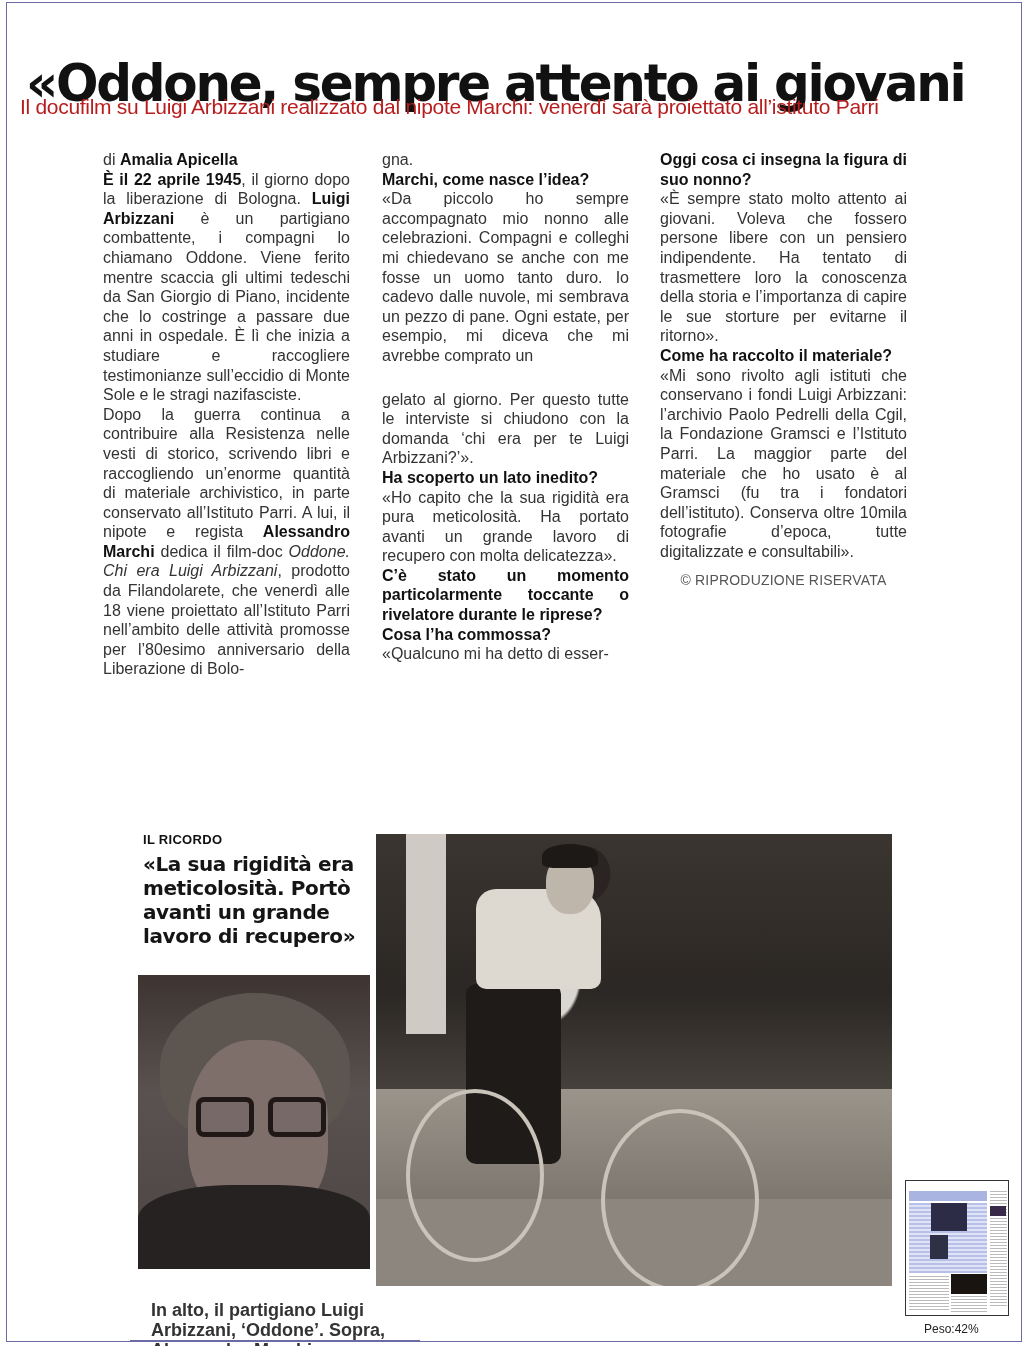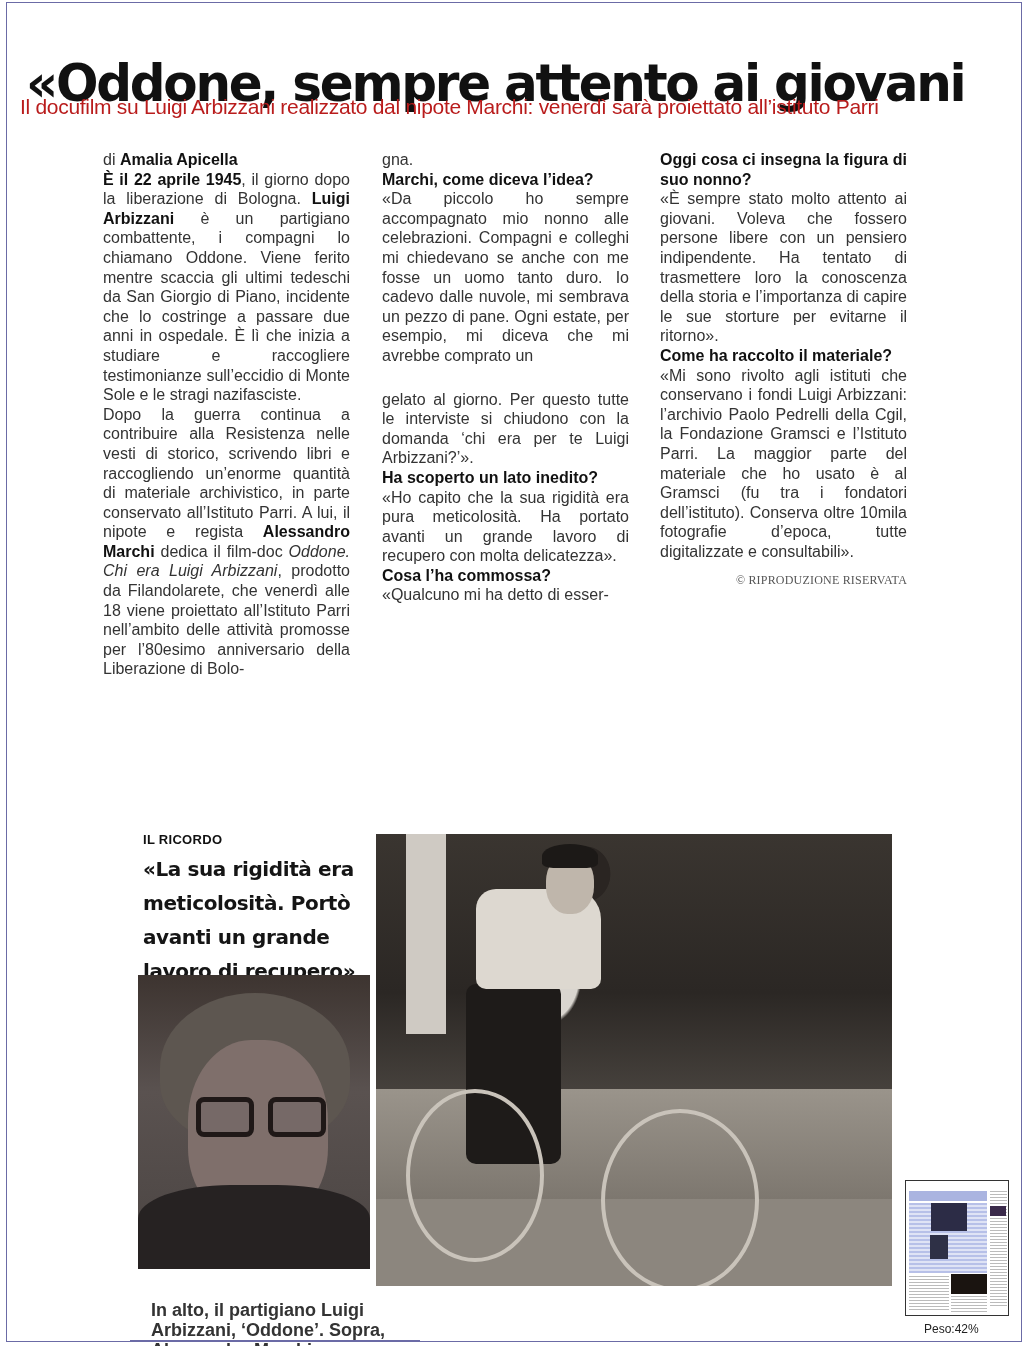--- a/index.html
+++ b/index.html
@@ -28,28 +28,28 @@
     hyphens: none;
   }
   .col p { margin: 0; }
   .col .q { font-weight: bold; color: #111; margin: 0; }
   .col b { color: #111; }
   .col1 { left: 103px; }
   .col2 { left: 382px; }
   .col3 { left: 660px; }
   .col2 .gap { height: 24px; }
   .copyright {
-    font-size: 12px; text-align: right; color: #555; margin-top: 10px; letter-spacing: 0.2px; font-family: Liberation Serif, serif;
+    font-size: 14px; text-align: center; color: #555; margin-top: 10px; letter-spacing: 0.2px;
   }
   .ricordo {
     position: absolute; left: 143px; top: 832px; width: 230px;
   }
   .ricordo .kicker { font-size: 13px; font-weight: bold; color: #111; letter-spacing: 0.3px; }
   .ricordo .quote {
-    font-family: "DejaVu Sans", sans-serif; font-weight: bold; font-size: 20px; line-height: 34px;
+    font-family: "DejaVu Sans", sans-serif; font-weight: bold; font-size: 20px; line-height: 24px;
     color: #151515; margin-top: 5px; letter-spacing: -0.4px;
   }
   .photo {
     position: absolute; overflow: hidden;
   }
   .photo-bike {
     left: 376px; top: 834px; width: 516px; height: 452px;
     background:
       radial-gradient(ellipse 40px 45px at 210px 40px, #2a2522 60%, transparent 62%),
       radial-gradient(ellipse 60px 85px at 170px 140px, #d9d5cf 55%, transparent 60%),
@@ -113,26 +113,27 @@
   <p>
     <span>di</span>
     <b>Amalia Apicella</b>
   </p>
   <p><b>È il 22 aprile 1945</b><span>, il giorno dopo la liberazione di Bologna.</span> <b>Luigi Arbizzani</b><span> è un partigiano combattente, i compagni lo chiamano Oddone. Viene ferito mentre scaccia gli ultimi tedeschi da San Giorgio di Piano, incidente che lo costringe a passare due anni in ospedale. È lì che inizia a studiare e raccogliere testimonianze sull’eccidio di Monte Sole e le stragi nazifasciste.</span></p>
   <p><span>Dopo la guerra continua a contribuire alla Resistenza nelle vesti di storico, scrivendo libri e raccogliendo un’enorme quantità di materiale archivistico, in parte conservato all’Istituto Parri. A lui, il nipote e regista </span><b>Alessandro Marchi</b><span> dedica il film-doc </span><i>Oddone. Chi era Luigi Arbizzani</i><span>, prodotto da Filandolarete, che venerdì alle 18 viene proiettato all’Istituto Parri nell’ambito delle attività promosse per l’80esimo anniversario della Liberazione di Bolo-</span></p>
 </div>
 
 <div class="col col2">
   <p>gna.</p>
-  <p class="q">Marchi, come diceva l’idea?</p>
+  <p class="q">Marchi, come nasce l’idea?</p>
   <p>«Da piccolo ho sempre accompagnato mio nonno alle celebrazioni. Compagni e colleghi mi chiedevano se anche con me fosse un uomo tanto duro. Io cadevo dalle nuvole, mi sembrava un pezzo di pane. Ogni estate, per esempio, mi diceva che mi avrebbe comprato un</p>
   <div class="gap"></div>
   <p>gelato al giorno. Per questo tutte le interviste si chiudono con la domanda ‘chi era per te Luigi Arbizzani?’».</p>
   <p class="q">Ha scoperto un lato inedito?</p>
   <p>«Ho capito che la sua rigidità era pura meticolosità. Ha portato avanti un grande lavoro di recupero con molta delicatezza».</p>
+  <p class="q">C’è stato un momento particolarmente toccante o rivelatore durante le riprese?</p>
   <p class="q">Cosa l’ha commossa?</p>
   <p>«Qualcuno mi ha detto di esser-</p>
 </div>
 
 <div class="col col3">
   <p class="q">Oggi cosa ci insegna la figura di suo nonno?</p>
   <p>«È sempre stato molto attento ai giovani. Voleva che fossero persone libere con un pensiero indipendente. Ha tentato di trasmettere loro la conoscenza della storia e l’importanza di capire le sue storture per evitarne il ritorno».</p>
   <p class="q">Come ha raccolto il materiale?</p>
   <p>«Mi sono rivolto agli istituti che conservano i fondi Luigi Arbizzani: l’archivio Paolo Pedrelli della Cgil, la Fondazione Gramsci e l’Istituto Parri. La maggior parte del materiale che ho usato è al Gramsci (fu tra i fondatori dell’istituto). Conserva oltre 10mila fotografie d’epoca, tutte digitalizzate e consultabili».</p>
   <div class="copyright">© RIPRODUZIONE RISERVATA</div>

